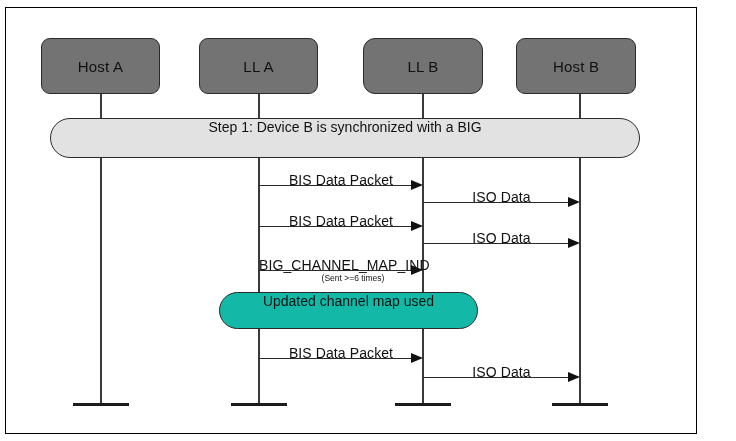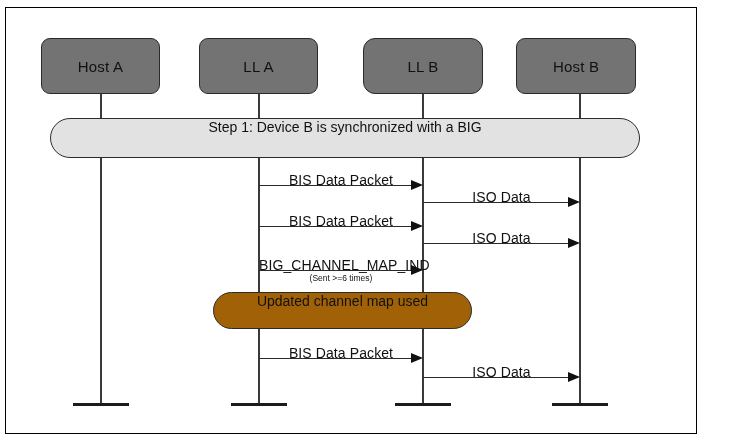--- a/index.html
+++ b/index.html
@@ -129,34 +129,34 @@
       <div class="msg-label" style="left: 423px; width: 157px; top: 189px;">ISO Data</div>
       <div class="msg" style="left: 259px; top: 226px; width: 154px;"></div>
       <div class="arrowhead" style="left: 411px; top: 221.2px;"></div>
       <div class="msg-label" style="left: 259px; width: 164px; top: 213px;">BIS Data Packet</div>
       <div class="msg" style="left: 423px; top: 243px; width: 147px;"></div>
       <div class="arrowhead" style="left: 568px; top: 238.2px;"></div>
       <div class="msg-label" style="left: 423px; width: 157px; top: 230px;">ISO Data</div>
       <div class="msg" style="left: 259px; top: 270px; width: 154px;"></div>
       <div class="arrowhead" style="left: 411px; top: 265.2px;"></div>
       <div class="msg-label" style="left: 259px; width: 168px; top: 257px;">BIG_CHANNEL_MAP_IND</div>
-      <div class="msg-sublabel" style="left: 259px; width: 164px; top: 273px;">(Sent &gt;=6 times)</div>
+      <div class="msg-sublabel" style="left: 259px; width: 164px; top: 273px; padding-left: 12px;">(Sent &gt;=6 times)</div>
       <div class="msg" style="left: 259px; top: 358px; width: 154px;"></div>
       <div class="arrowhead" style="left: 411px; top: 353.2px;"></div>
       <div class="msg-label" style="left: 259px; width: 164px; top: 345px;">BIS Data Packet</div>
       <div class="msg" style="left: 423px; top: 377px; width: 147px;"></div>
       <div class="arrowhead" style="left: 568px; top: 372.2px;"></div>
       <div class="msg-label" style="left: 423px; width: 157px; top: 364px;">ISO Data</div>
     </div>
 
   <div id="banners-layer">
       <div class="banner" style="left: 50px; top: 118px; width: 590px; height: 40px; border-radius: 20px; background: rgb(226, 226, 226);">
         <span class="banner-label">Step 1: Device B is synchronized with a BIG</span>
       </div>
-      <div class="banner" style="left: 213px; top: 292px; width: 259px; height: 37px; border-radius: 18.5px; background: #a16207;">
+      <div class="banner" style="left: 219px; top: 292px; width: 259px; height: 37px; border-radius: 18.5px; background: #14b8a6;">
         <span class="banner-label">Updated channel map used</span>
       </div>
     </div>
 
   <div id="actors-layer">
       <div class="actor-box" style="left: 41px; top: 38px; width: 119px;">
         <span class="actor-label">Host A</span>
       </div>
       <div class="actor-box" style="left: 199px; top: 38px; width: 119px;">
         <span class="actor-label">LL A</span>

